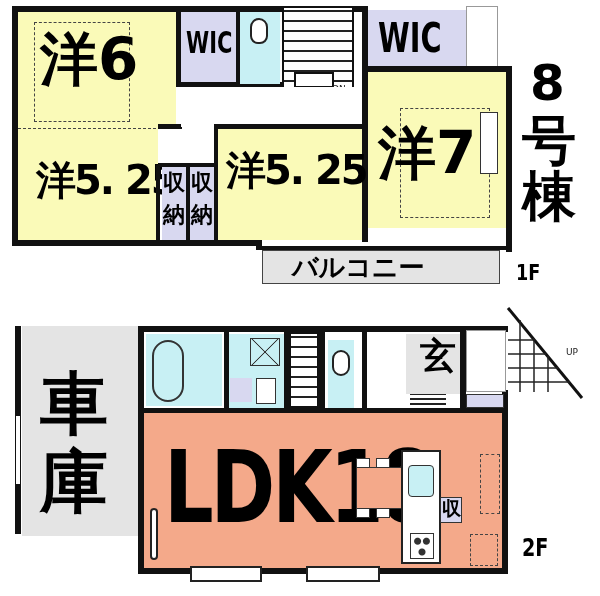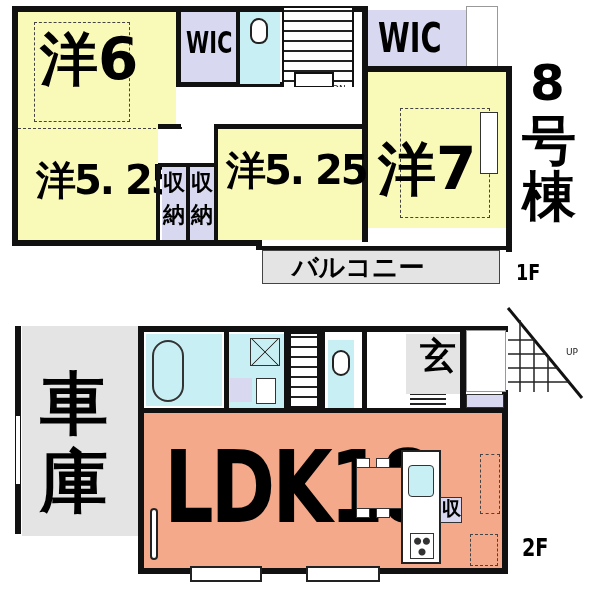--- a/index.html
+++ b/index.html
@@ -56,21 +56,21 @@
   <div class="wall" style="left:362px;top:6px;width:6px;height:70px;"></div>
   <div class="room lav" style="left:368px;top:10px;width:98px;height:56px;"></div>
   <div class="big" style="left:378px;top:18px;font-size:40px;transform:scaleX(0.72);transform-origin:left top;">WIC</div>
   <div class="abs" style="left:466px;top:6px;width:30px;height:62px;border:1px solid #999;background:#fff;"></div>
 
   <div class="wall" style="left:362px;top:66px;width:150px;height:6px;"></div>
   <div class="wall" style="left:506px;top:66px;width:6px;height:186px;"></div>
   <div class="room yellow" style="left:366px;top:72px;width:140px;height:156px;"></div>
   <div class="dash" style="left:400px;top:108px;width:90px;height:110px;"></div>
   <div class="abs" style="left:480px;top:112px;width:16px;height:60px;border:1px solid #333;background:#fff;"></div>
-  <div class="big" style="left:378px;top:140px;font-size:58px;">洋7</div>
+  <div class="big" style="left:378px;top:124px;font-size:58px;">洋7</div>
 
   <div class="room white" style="left:181px;top:87px;width:185px;height:40px;"></div>
   <div class="wall" style="left:362px;top:66px;width:6px;height:176px;"></div>
 
   <div class="wall" style="left:158px;top:163px;width:62px;height:4px;"></div>
   <div class="room lav" style="left:162px;top:167px;width:24px;height:73px;"></div>
   <div class="big" style="left:163px;top:172px;font-size:22px;">収</div>
   <div class="big" style="left:163px;top:204px;font-size:22px;">納</div>
   <div class="wall" style="left:186px;top:167px;width:4px;height:73px;"></div>
   <div class="room lav" style="left:190px;top:167px;width:24px;height:73px;"></div>

